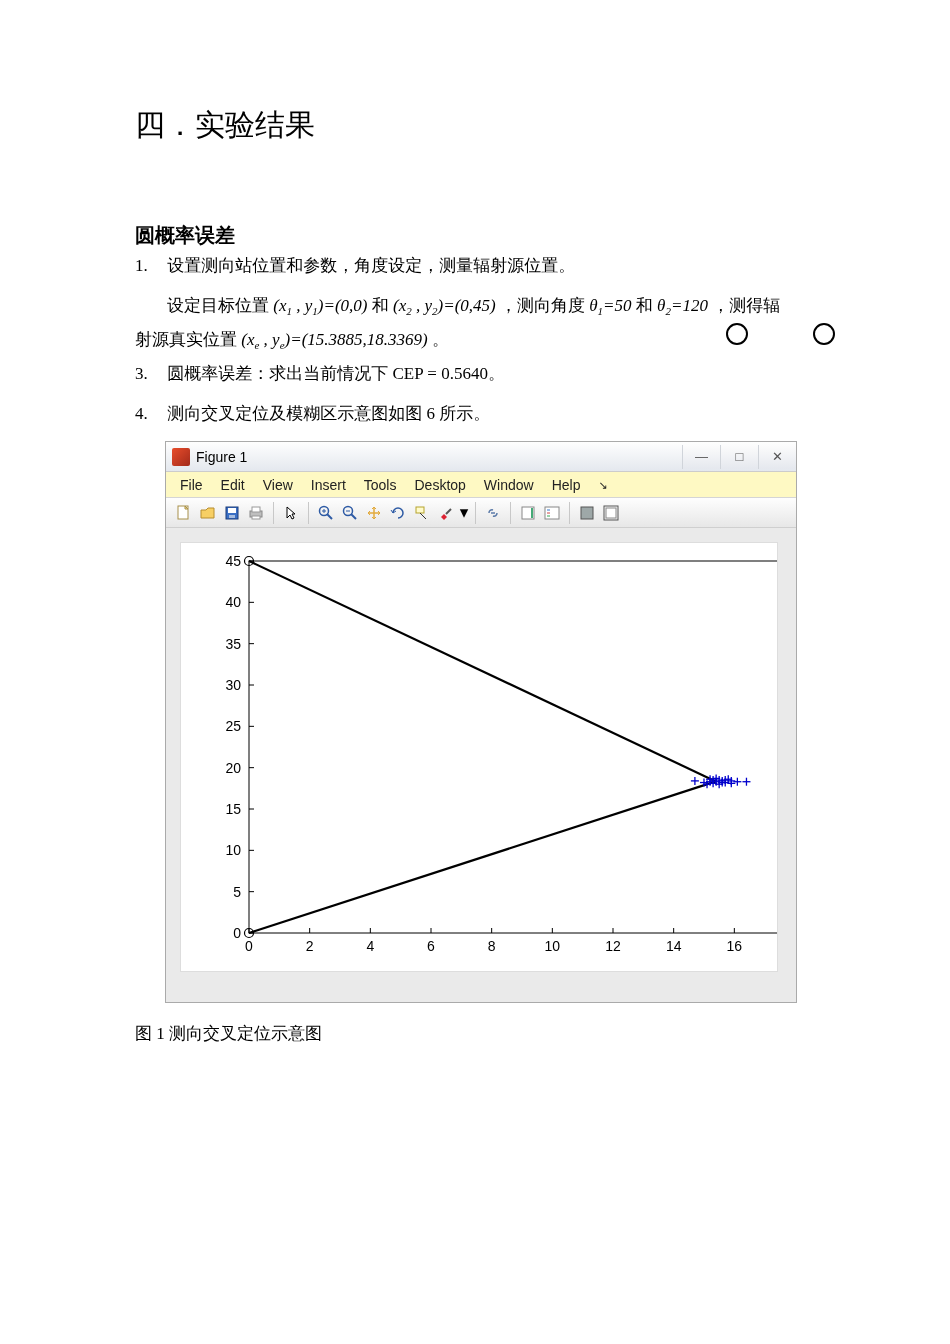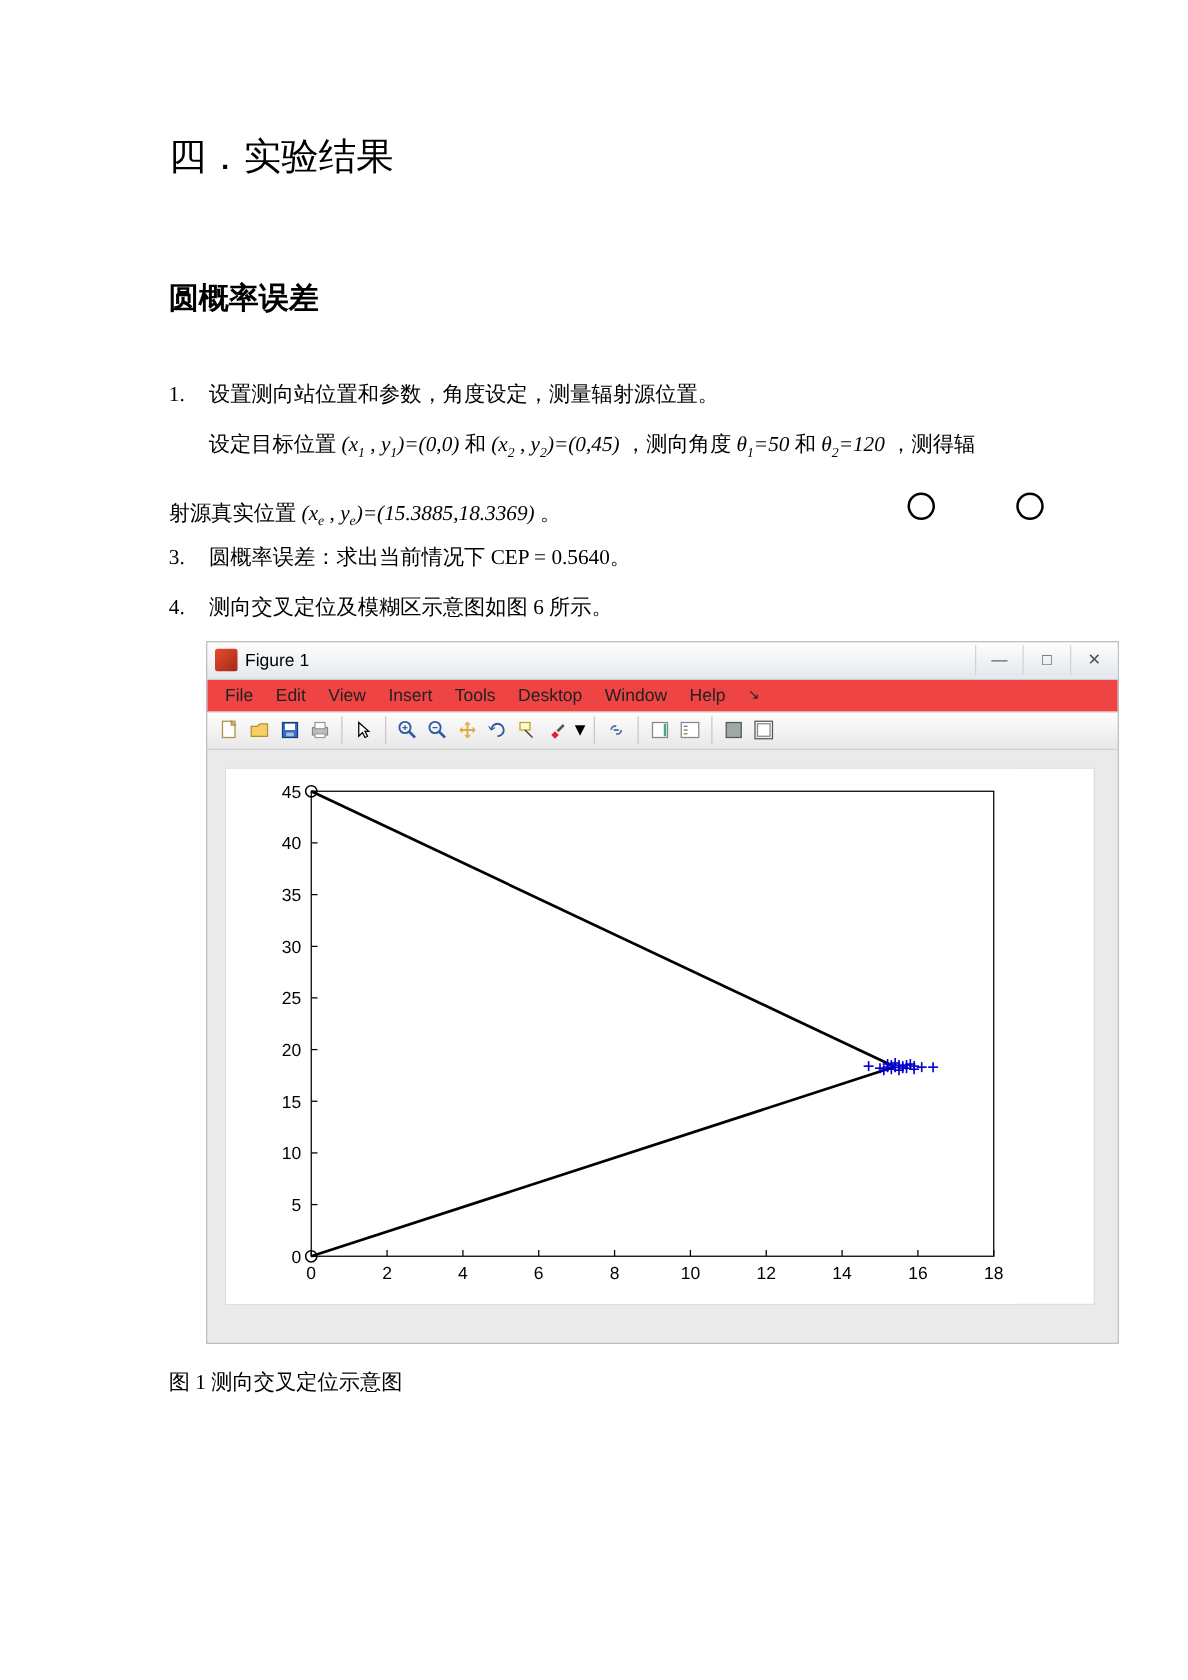--- a/index.html
+++ b/index.html
@@ -5,37 +5,37 @@
     * { margin: 0; padding: 0; box-sizing: border-box; }
     body {
       width: 950px;
       height: 1344px;
       background: #fff;
       font-family: "SimSun", "宋体", serif;
       padding: 105px 135px 60px 135px;
       color: #000;
     }
     .section-title { font-size: 30px; font-weight: normal; margin-bottom: 76px; }
-    .subtitle { font-size: 24px; margin-bottom: 45px; }
+    .subtitle { font-size: 20px; }
     .body-text { font-size: 17px; line-height: 2.0; }
     .list-item { margin-bottom: 6px; }
     .indented { padding-left: 32px; }
     .formula { font-family: Liberation Serif, serif; font-style: italic; }
     .sub { vertical-align: sub; font-size: 11px; font-style: italic; }
     .num0 { display: inline-block; width: 28px; }
     .circles { float: right; margin-right: -20px; }
     .circles span {
       display: inline-block;
       width: 22px; height: 22px;
       border: 2.5px solid #000; border-radius: 50%;
       margin-left: 65px;
     }
 
     .figure-window {
-      width: 730px;
+      width: 632px;
       margin: 10px 0 0 30px;
       border: 1px solid #aaa;
     }
     .titlebar {
       height: 30px;
       display: flex; align-items: center; justify-content: space-between;
       padding: 0 0 0 6px;
       background: linear-gradient(#fefefe,#e4e8ee);
       border-bottom: 1px solid #ccc;
       font-family: "Segoe UI", Arial, sans-serif;
@@ -49,21 +49,21 @@
       position: relative;
     }
     .winbtns { display: flex; }
     .winbtn {
       width: 38px; height: 24px;
       display: flex; align-items: center; justify-content: center;
       border-left: 1px solid #d0d4da;
       background: linear-gradient(#fcfcfc,#e5e8ee);
       font-size: 13px; color: #555;
     }
-    .menubar { height: 26px; background: #ef4444; border-bottom: 1px solid #d5d5d5;
+    .menubar { height: 26px; background: #fef9c3; border-bottom: 1px solid #d5d5d5;
                display: flex; align-items: center; gap: 18px; padding: 0 14px;
                font-family: "Segoe UI", Arial, sans-serif; font-size: 14px; }
     .menubar span { color: #222; }
     .tri { float: right; margin-right: 6px; font-size: 11px; }
 
     .toolbar {
       height: 30px;
       background: linear-gradient(#fefefe,#e7e7e7);
       border-bottom: 1px solid #cfcfcf;
       display: flex; align-items: center; padding: 0 6px;
@@ -97,21 +97,21 @@
     <span>设定目标位置</span>
     <span class="formula">(<i>x</i><span class="sub">1</span> , <i>y</i><span class="sub">1</span>)=(0,0)</span>
     <span>和</span>
     <span class="formula">(<i>x</i><span class="sub">2</span> , <i>y</i><span class="sub">2</span>)=(0,45)</span>
     <span>，测向角度</span>
     <span class="formula">θ<span class="sub">1</span>=50</span>
     <span> 和</span>
     <span class="formula">θ<span class="sub">2</span>=120</span>
     <span>，测得辐</span>
   </div>
-  <div style="position:relative;margin-top:21px;">
+  <div style="position:relative;">
     <div class="circles"><span></span><span></span></div>
     <span>射源真实位置</span>
     <span class="formula">(<i>x</i><span class="sub">e</span> , <i>y</i><span class="sub">e</span>)=(15.3885,18.3369)</span>
     <span>。</span>
   </div>
 
 
   <div class="list-item">
     <span class="num0">3.</span>
     <span>圆概率误差：求出当前情况下 CEP = 0.5640。</span>

